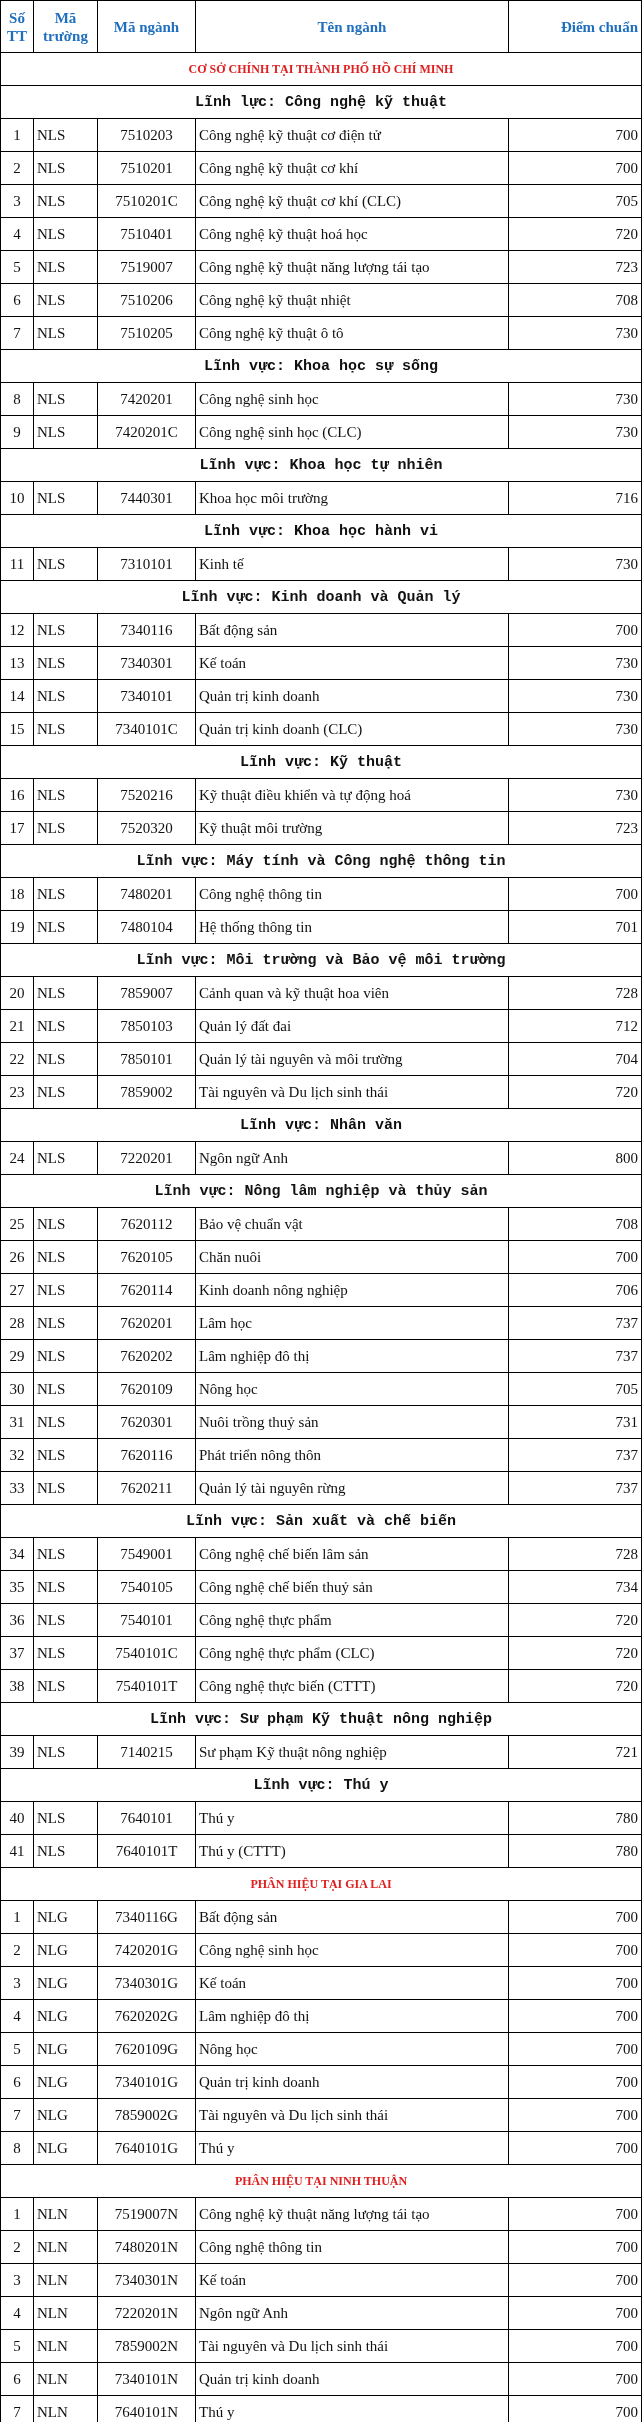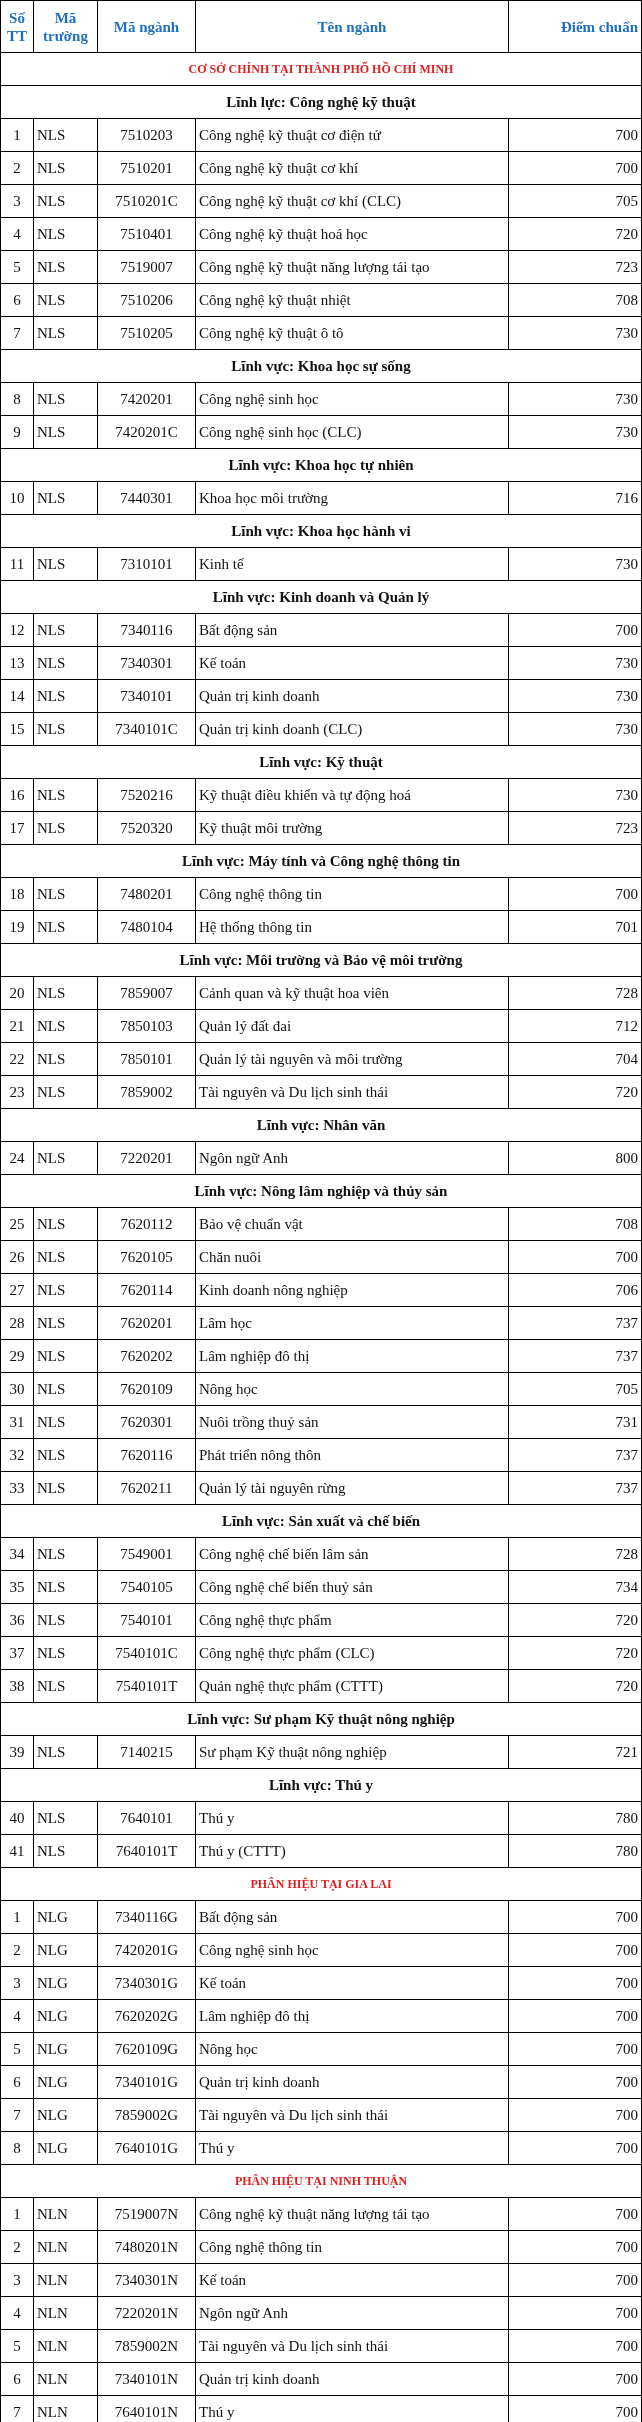--- a/index.html
+++ b/index.html
@@ -38,20 +38,21 @@
     text-align: center;
     color: #e02020;
     font-weight: bold;
     font-size: 12px;
   }
   .field {
     text-align: center;
     font-weight: bold;
     font-size: 15px;
     color: #111;
+    font-family: Liberation Mono, monospace;
   }
 </style>
 </head>
 <body>
 
 <table>
   <thead>
     <tr>
       <th class="c-stt">Số TT</th>
       <th class="c-truong">Mã trường</th>
@@ -353,21 +354,21 @@
         <td class="c-stt">37</td>
         <td class="c-truong">NLS</td>
         <td class="c-ma">7540101C</td>
         <td class="c-ten">Công nghệ thực phẩm (CLC)</td>
         <td class="c-diem">720</td>
       </tr>
       <tr>
         <td class="c-stt">38</td>
         <td class="c-truong">NLS</td>
         <td class="c-ma">7540101T</td>
-        <td class="c-ten">Quản nghệ thực phẩm (CTTT)</td>
+        <td class="c-ten">Công nghệ thực biến (CTTT)</td>
         <td class="c-diem">720</td>
       </tr>
       <tr>
         <td colspan="5" class="field">Lĩnh vực: Sư phạm Kỹ thuật nông nghiệp</td>
       </tr>
       <tr>
         <td class="c-stt">39</td>
         <td class="c-truong">NLS</td>
         <td class="c-ma">7140215</td>
         <td class="c-ten">Sư phạm Kỹ thuật nông nghiệp</td>

